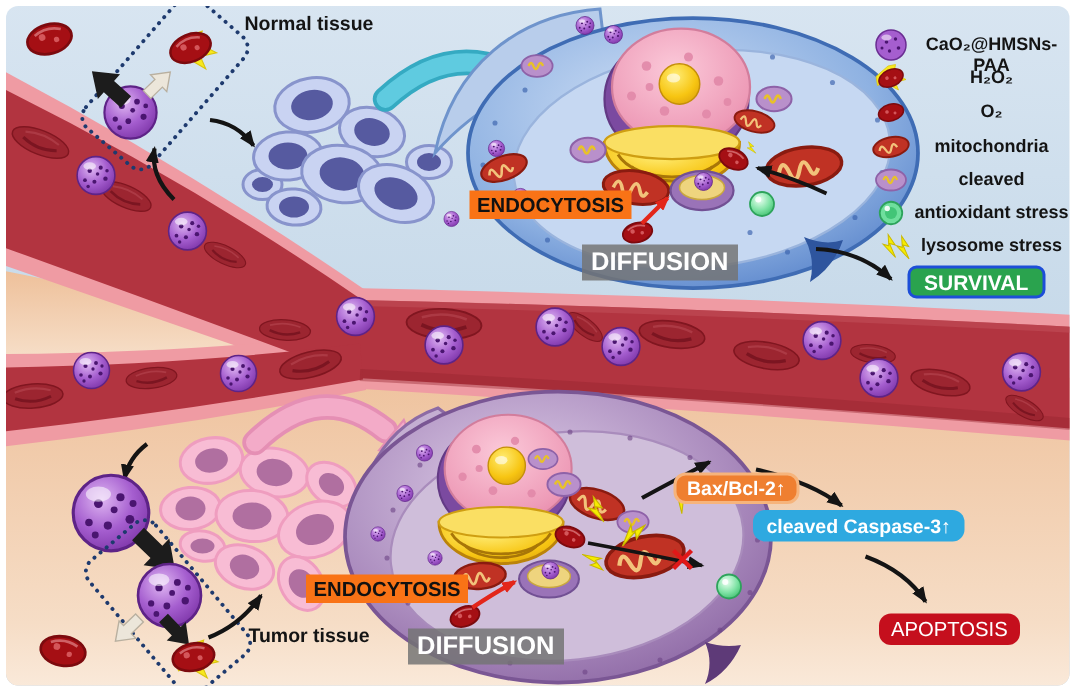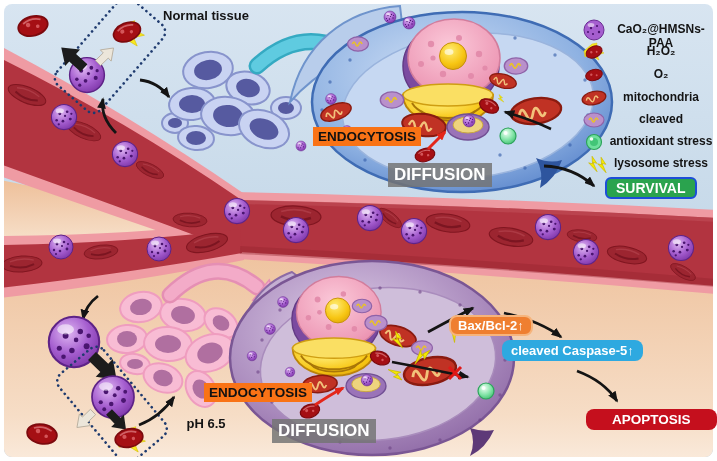--- a/index.html
+++ b/index.html
@@ -7,21 +7,21 @@
         font-family:"Liberation Sans","DejaVu Sans",sans-serif;border-radius:18px;}
   .stage{position:absolute;inset:0;border:4px solid #fff;border-radius:12px;overflow:hidden;}
   .stage svg{position:absolute;left:-4px;top:-4px;}
   .ov{position:absolute;white-space:nowrap;}
   .tissue{font-weight:bold;font-size:13px;color:#141414;text-align:center;line-height:1.3;}
   .b-endo{background:#f97316;color:#111;font-weight:bold;font-size:13.5px;padding:2px 5px;}
   .b-diff{background:rgba(116,116,116,.84);color:#fff;font-weight:bold;font-size:17px;padding:2px 6px;}
   .b-surv{background:#2aa34e;border:2px solid #1d4ed8;border-radius:6px;color:#fff;font-weight:bold;font-size:14px;padding:1px 9px;}
   .b-bax{background:#ef7f30;border:2px solid #f6b47c;border-radius:8px;color:#fff;font-weight:bold;font-size:13px;padding:1px 7px;}
   .b-casp{background:#2ea9e0;border-radius:8px;color:#fff;font-weight:bold;font-size:13px;padding:3px 9px;}
-  .b-apop{background:#c50f1d;border-radius:8px;color:#fff;font-weight:bold;font-size:13.5px;padding:3px 26px;}
+  .b-apop{background:#c50f1d;border-radius:8px;color:#fff;font-weight:normal;font-size:13.5px;padding:3px 8px;}
   .lrow{position:absolute;left:578px;width:136px;height:0;}
   .licon{position:absolute;left:2px;top:-11px;width:28px;height:22px;}
   .llab{position:absolute;left:30px;top:-8px;width:106px;text-align:center;
         font-weight:bold;font-size:12px;color:#141414;}
 </style>
 </head>
 <body>
 
 <div class="wrap">
 <div class="stage">
@@ -408,31 +408,31 @@
   <path d="M 428,332 Q 452,319 473,308" stroke="#141414" stroke-width="2.8" fill="none" marker-end="url(#ab)"></path>
   <path d="M 504,313 Q 540,321 561,337" stroke="#141414" stroke-width="2.8" fill="none" marker-end="url(#ab)"></path>
   <path d="M 577,371 Q 604,381 617,401" stroke="#141414" stroke-width="2.8" fill="none" marker-end="url(#ab)"></path>
 </svg>
 </div>
 
 <div class="ov tissue" style="left:160px;top:8px;width:92px;">
   <div>Normal tissue</div>
 </div>
 <div class="ov tissue" style="left:160px;top:416px;width:92px;">
-  <div>pH 6.5</div>
+  <div>Tumor tissue</div>
 </div>
 
 <div class="ov b-endo" style="left:313px;top:127px;">ENDOCYTOSIS</div>
 <div class="ov b-diff" style="left:388px;top:163px;">DIFFUSION</div>
 <div class="ov b-surv" style="left:605px;top:177px;">SURVIVAL</div>
 
 <div class="ov b-endo" style="left:204px;top:383px;">ENDOCYTOSIS</div>
 <div class="ov b-diff" style="left:272px;top:419px;">DIFFUSION</div>
 <div class="ov b-bax" style="left:449px;top:281px;margin-top:34px;">Bax/Bcl-2↑</div>
-<div class="ov b-casp" style="left:502px;top:340px;">cleaved Caspase-5↑</div>
+<div class="ov b-casp" style="left:502px;top:340px;">cleaved Caspase-3↑</div>
 <div class="ov b-apop" style="left:586px;top:409px;">APOPTOSIS</div>
 
 <div>
   <div class="lrow" style="top:30px">
     <span class="licon">
       <svg width="28" height="22" viewBox="-14 -11 28 22">
             <circle r="10" fill="#a55ecf" stroke="#6a2d92" stroke-width="1"></circle>
             <g fill="#4a1570">
               <circle cx="-3" cy="-2" r="1.2"></circle>
               <circle cx="3" cy="-4" r="1.1"></circle>

